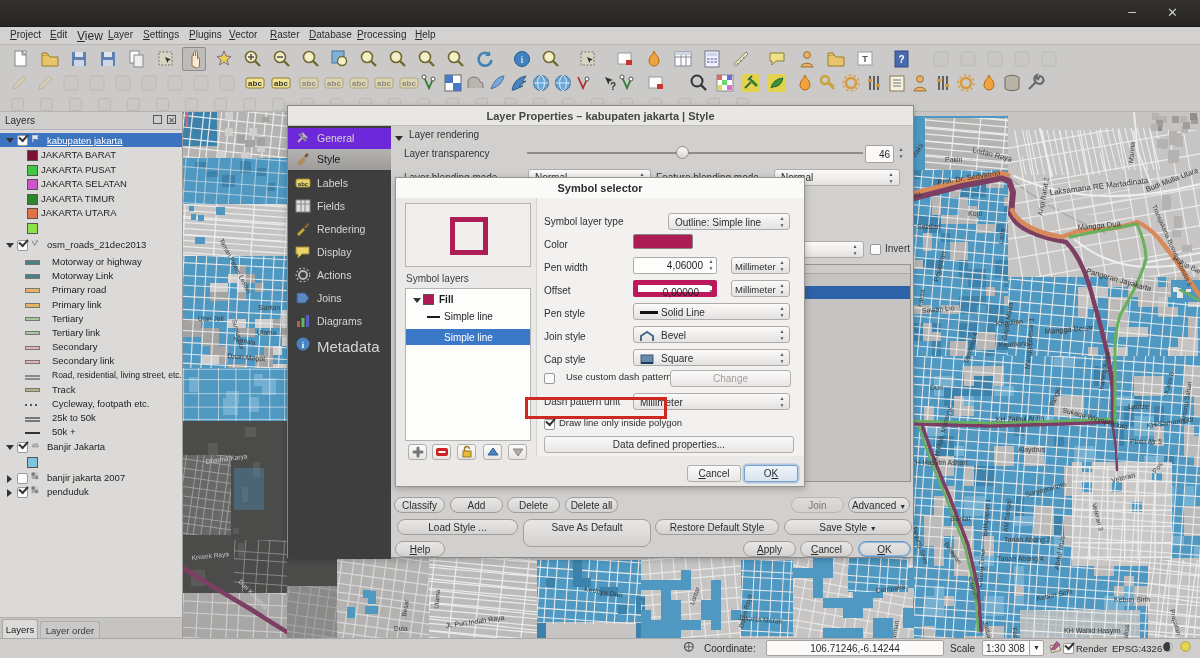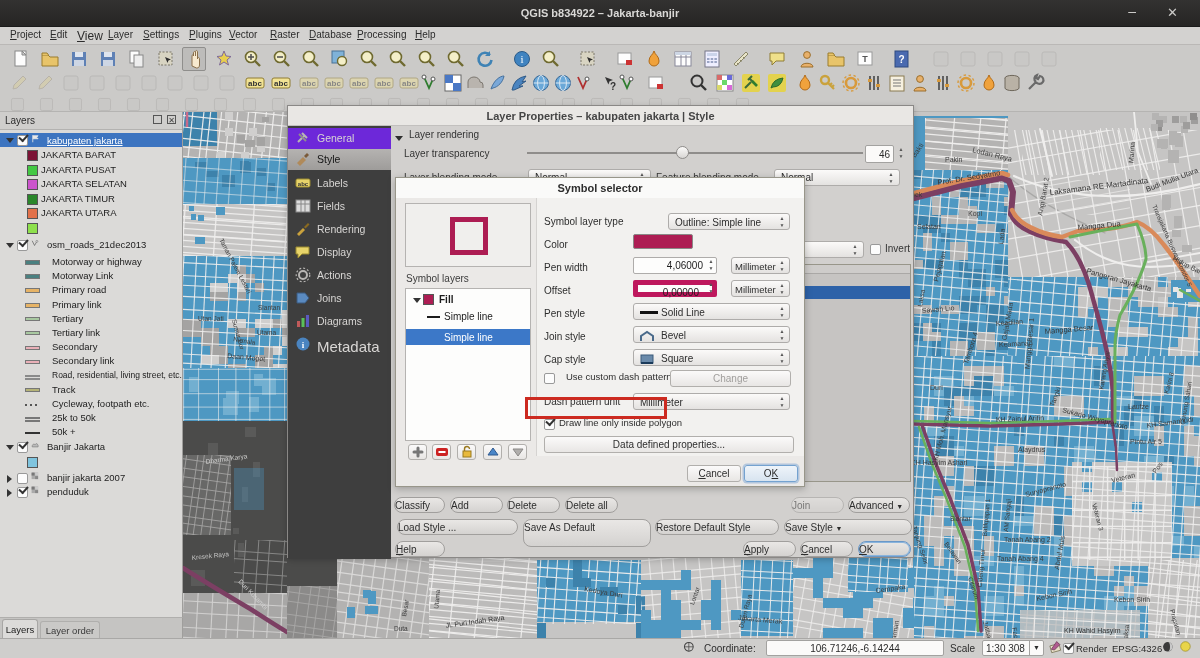--- a/index.html
+++ b/index.html
@@ -1,31 +1,30 @@
 <!DOCTYPE html>
 <html><head><meta charset="utf-8"><style>
 *{margin:0;padding:0;box-sizing:border-box}
 body{font-family:"Liberation Sans",sans-serif;width:1200px;height:658px;overflow:hidden;background:#cdccca}
 .abs{position:absolute}
 #app{position:relative;width:1200px;height:658px}
-.btn{position:absolute;background:linear-gradient(#e9e7e5,#d4d2d0);border:1px solid #a19f9d;border-radius:8px;font-size:10px;color:#2e2e2e;line-height:15px}
+.btn{position:absolute;background:linear-gradient(#e9e7e5,#d4d2d0);border:1px solid #a19f9d;border-radius:8px;font-size:10px;color:#2e2e2e;text-align:center;line-height:15px}
 .bbtn{position:absolute;background:linear-gradient(#fbfafa,#e8e6e4);border:1px solid #b1afac;border-radius:3px;font-size:10px;color:#2e2e2e;text-align:center}
 .combo{position:absolute;background:linear-gradient(#fbfaf9,#e4e2e0);border:1px solid #aeacaa;border-radius:3px;font-size:10px;color:#2e2e2e}
 .spn{position:absolute;width:10px;font-size:5px;color:#555;text-align:center;line-height:7px;letter-spacing:0}
 .dlbl{position:absolute;font-size:10px;color:#343434;white-space:nowrap}
 .cb{position:absolute;width:11px;height:11px;background:#fcfcfc;border:1px solid #999;border-radius:2px}
 .chk:after{content:"";position:absolute;left:1px;top:-2px;width:7px;height:4px;border-left:2px solid #333;border-bottom:2px solid #333;transform:rotate(-48deg)}
 .tri-d{width:0;height:0;border-left:4px solid transparent;border-right:4px solid transparent;border-top:5px solid #333;position:absolute}
 .tri-r{width:0;height:0;border-top:4px solid transparent;border-bottom:4px solid transparent;border-left:5px solid #333;position:absolute}
 .sw{position:absolute;width:11px;height:11px;border:1px solid #555}
 .tx{position:absolute;font-size:9.5px;color:#1c1c1c;white-space:nowrap}
 </style></head><body>
 <div id="app">
     <div class="abs" style="left:0;top:0;width:1200px;height:27px;background:linear-gradient(#333231,#262524);border-bottom:1px solid #1a1a1a">
-      <div class="abs" style="width:1200px;text-align:center;top:7px;font-size:11px;color:#d9d8d6;font-weight:bold">QGIS b834922 – Jakarta-banjir</div>
       <div class="abs" style="right:64px;top:3px;font-size:14px;color:#cccbc9">–</div>
       <div class="abs" style="right:22px;top:5px;font-size:13px;color:#cccbc9">✕</div>
     </div>
     <div class="abs" style="left:0;top:27px;width:1200px;height:18px;background:#d3d2d0;border-bottom:1px solid #bab8b6">
       <div class="abs" style="left:10px;top:2px;font-size:10px;color:#2c2c2c"><span style="text-decoration:underline">P</span>roject</div>
       <div class="abs" style="left:50px;top:2px;font-size:10px;color:#2c2c2c"><span style="text-decoration:underline">E</span>dit</div>
       <div class="abs" style="left:77px;top:2px;font-size:12px;color:#2c2c2c"><span style="text-decoration:underline">V</span>iew</div>
       <div class="abs" style="left:108px;top:2px;font-size:10px;color:#2c2c2c"><span style="text-decoration:underline">L</span>ayer</div>
       <div class="abs" style="left:143px;top:2px;font-size:10px;color:#2c2c2c"><span style="text-decoration:underline">S</span>ettings</div>
       <div class="abs" style="left:189px;top:2px;font-size:10px;color:#2c2c2c"><span style="text-decoration:underline">P</span>lugins</div>

